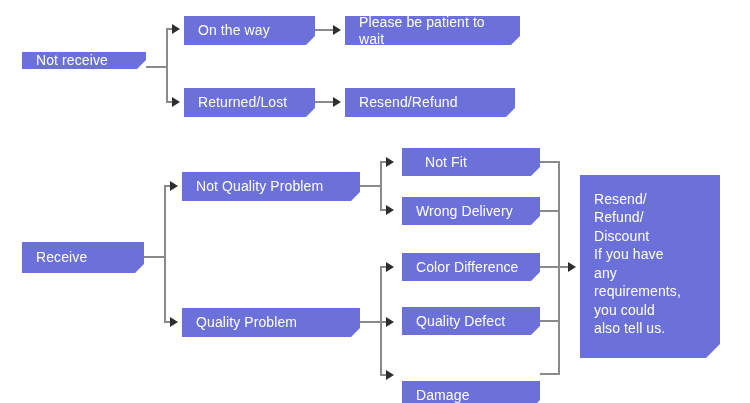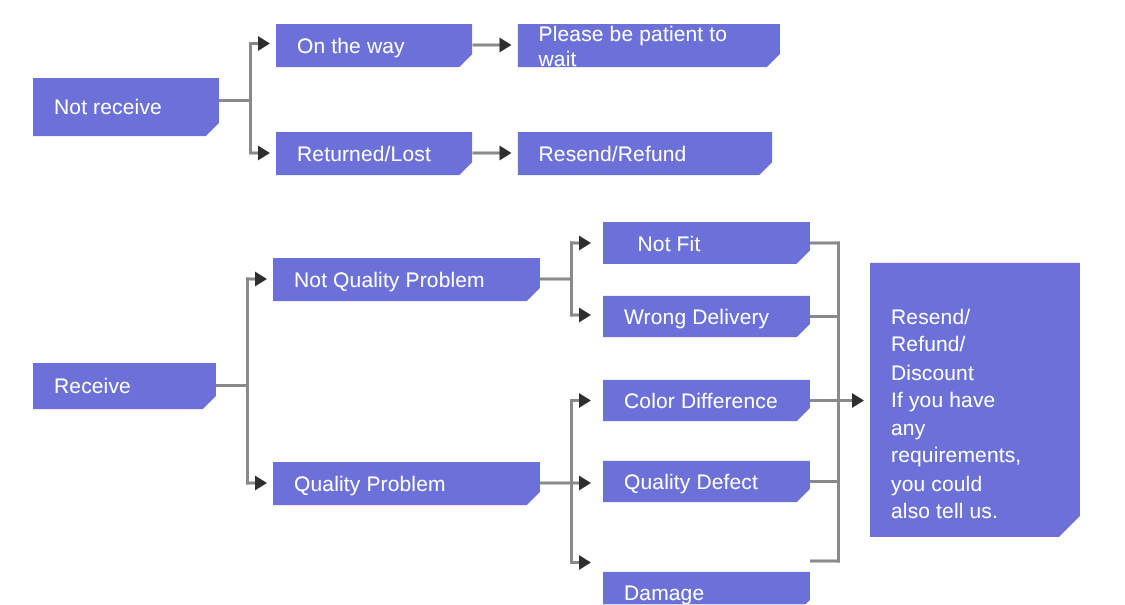--- a/index.html
+++ b/index.html
@@ -31,21 +31,21 @@
     padding-left: 14px;
     padding-right: 10px;
     
     clip-path: polygon(0 0, 100% 0, 100% calc(100% - 9px), calc(100% - 9px) 100%, 0 100%);
     -webkit-clip-path: polygon(0 0, 100% 0, 100% calc(100% - 9px), calc(100% - 9px) 100%, 0 100%);
     white-space: pre-line;
     user-select: none;
   }
   .box.multiline {
     align-items: flex-start;
-    padding-top: 27px;
+    padding-top: 15px;
     line-height: 1.32;
     clip-path: polygon(0 0, 100% 0, 100% calc(100% - 14px), calc(100% - 14px) 100%, 0 100%);
     -webkit-clip-path: polygon(0 0, 100% 0, 100% calc(100% - 14px), calc(100% - 14px) 100%, 0 100%);
   }
   
   .hline {
     position: absolute;
     height: 2px;
     background: #8a8a8a;
   }
@@ -61,21 +61,21 @@
     border-top: 5px solid transparent;
     border-bottom: 5px solid transparent;
     border-left: 8px solid #2e2e2e;
   }
 </style>
 </head>
 <body>
 
 <div id="canvas">
 
-  <div class="box" style="left:22px; top:52px; width:124px; height:39px;">Not receive</div>
+  <div class="box" style="left:22px; top:52px; width:124px; height:17px;">Not receive</div>
 
   <div class="hline" style="left:146px; top:66px; width:22px;"></div>
   <div class="vline" style="left:166px; top:28px; height:74px;"></div>
 
   <div class="hline" style="left:166px; top:28px; width:8px;"></div>
   <div class="arrow-r" style="left:172px; top:24px;"></div>
 
   <div class="hline" style="left:166px; top:101px; width:8px;"></div>
   <div class="arrow-r" style="left:172px; top:97px;"></div>
 

